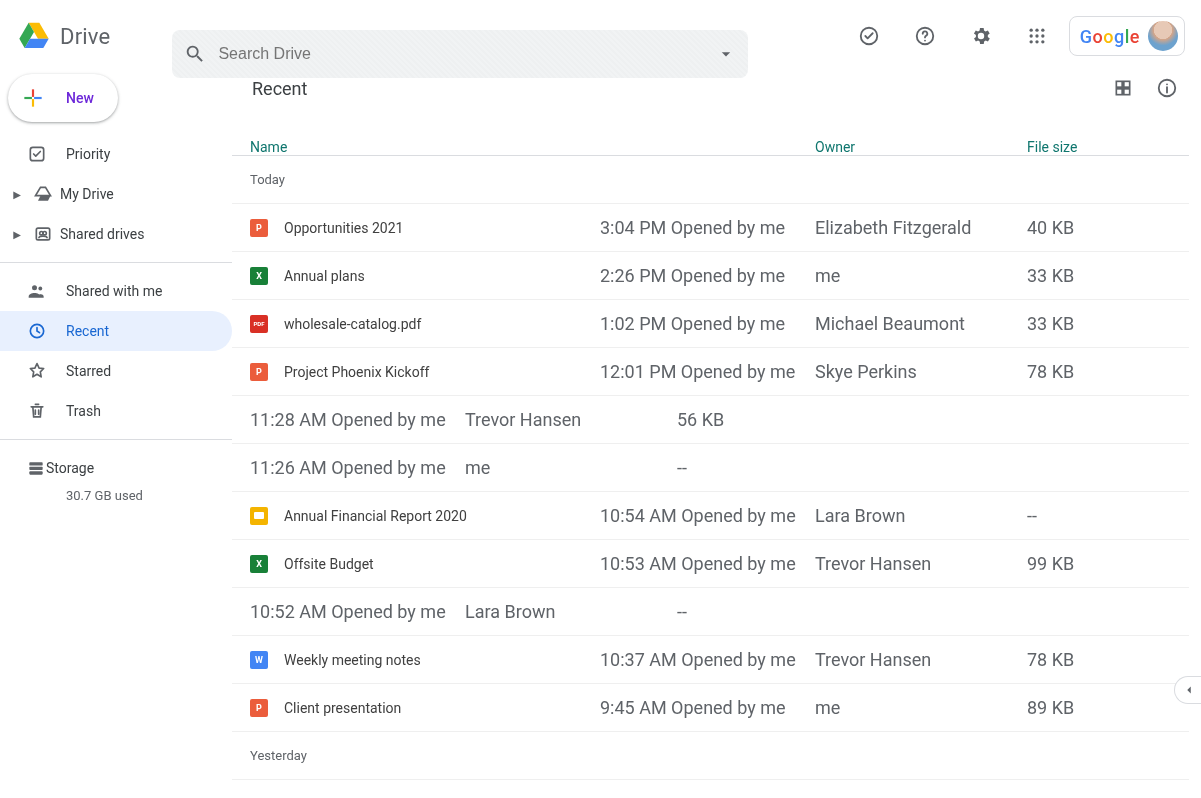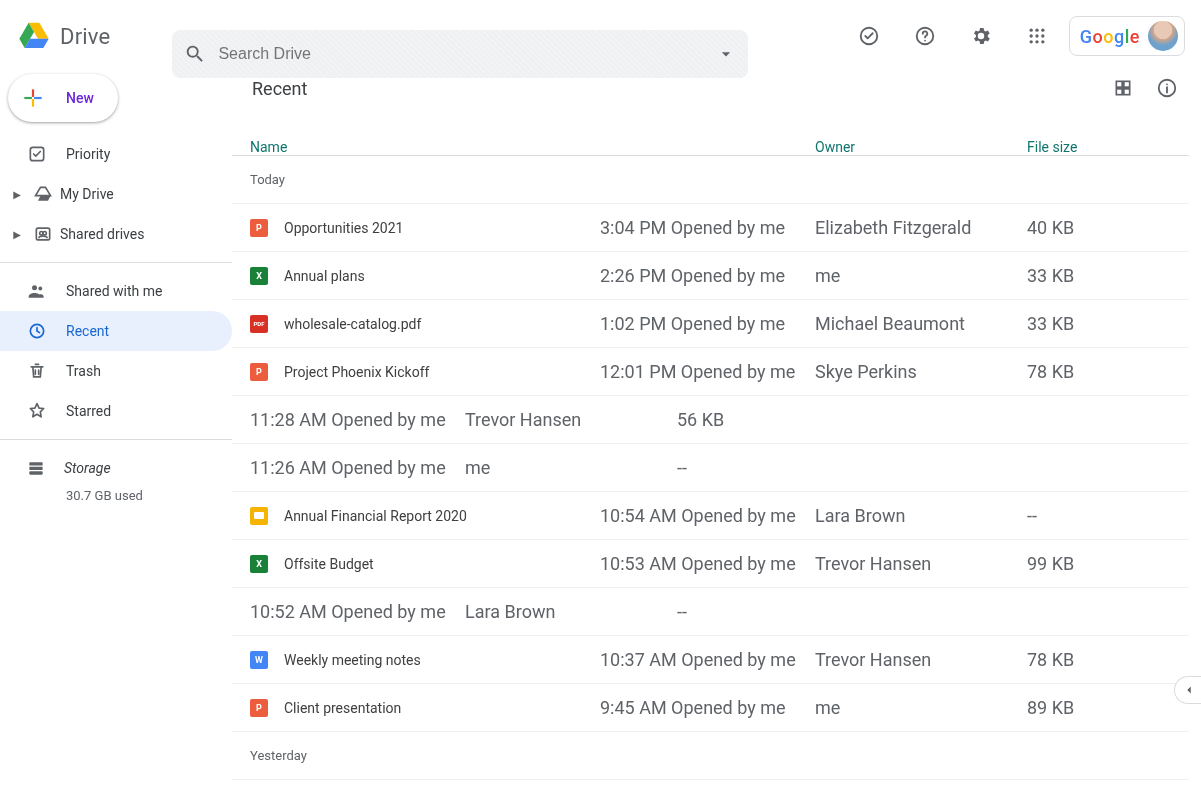--- a/index.html
+++ b/index.html
@@ -70,21 +70,21 @@
     padding-left: 26px; font-size: 14px; color: #3c4043;
     border-radius: 0 20px 20px 0; cursor: pointer; position: relative;
   }
   .nav-item.with-caret { padding-left: 8px; gap: 6px; }
   .nav-item.with-caret .caret { width: 18px; text-align: center; color: #5f6368; font-size: 10px; }
   .nav-item .navicon { width: 22px; display: flex; justify-content: center; color: #5f6368; }
   .nav-item.active { background: #e8f0fe; color: #1967d2; }
   .nav-item.active .navicon { color: #1967d2; }
   .nav-sep { height: 1px; background: #dadce0; margin: 8px 0; }
   .storage { padding-left: 26px; }
-  .storage .row1 { display: flex; align-items: center; gap: 18px; font-size: 14px; color: #3c4043; height: 40px; cursor: pointer; font-style: italic; }
+  .storage .row1 { display: flex; align-items: center; font-size: 14px; color: #3c4043; height: 40px; cursor: pointer; }
   .storage .row2 { font-size: 13px; color: #5f6368; padding-left: 40px; }
 
   
   .main {
     position: absolute; left: 232px; right: 0; top: 64px; bottom: 0;
     display: flex; flex-direction: column; padding-right: 12px;
   }
   .titlebar {
     display: flex; align-items: center; height: 48px;
     padding-left: 20px;
@@ -269,32 +269,32 @@
           <svg width="20" height="20" viewBox="0 0 24 24" fill="none" stroke="currentColor" stroke-width="2">
             <circle cx="12" cy="12" r="8"></circle>
             <path d="M12 8v4l3 2" stroke-linecap="round"></path>
           </svg>
         </span>
       <span>Recent</span>
     </div>
     <div class="nav-item">
       <span class="navicon">
           <svg width="20" height="20" viewBox="0 0 24 24" fill="none" stroke="#5f6368" stroke-width="2">
+            <path d="M12 3l2.5 5.5L20 9l-4 4 1 6-5-3-5 3 1-6-4-4 5.5-.5z" stroke-linejoin="round"></path>
+          </svg>
+        </span>
+      <span>Starred</span>
+    </div>
+    <div class="nav-item">
+      <span class="navicon">
+          <svg width="20" height="20" viewBox="0 0 24 24" fill="none" stroke="#5f6368" stroke-width="2">
             <path d="M5 7h14M10 4h4M7 7l1 12h8l1-12M10 11v5M14 11v5" stroke-linecap="round"></path>
           </svg>
         </span>
       <span>Trash</span>
-    </div>
-    <div class="nav-item">
-      <span class="navicon">
-          <svg width="20" height="20" viewBox="0 0 24 24" fill="none" stroke="#5f6368" stroke-width="2">
-            <path d="M12 3l2.5 5.5L20 9l-4 4 1 6-5-3-5 3 1-6-4-4 5.5-.5z" stroke-linejoin="round"></path>
-          </svg>
-        </span>
-      <span>Starred</span>
     </div>
     <div class="nav-sep"></div>
     <div class="storage">
       <div class="row1">
         <span class="navicon">
             <svg width="20" height="20" viewBox="0 0 24 24" fill="#5f6368">
               <rect x="4" y="5" width="16" height="4" rx="1"></rect>
               <rect x="4" y="10.5" width="16" height="4" rx="1"></rect>
               <rect x="4" y="16" width="16" height="4" rx="1"></rect>
             </svg>

